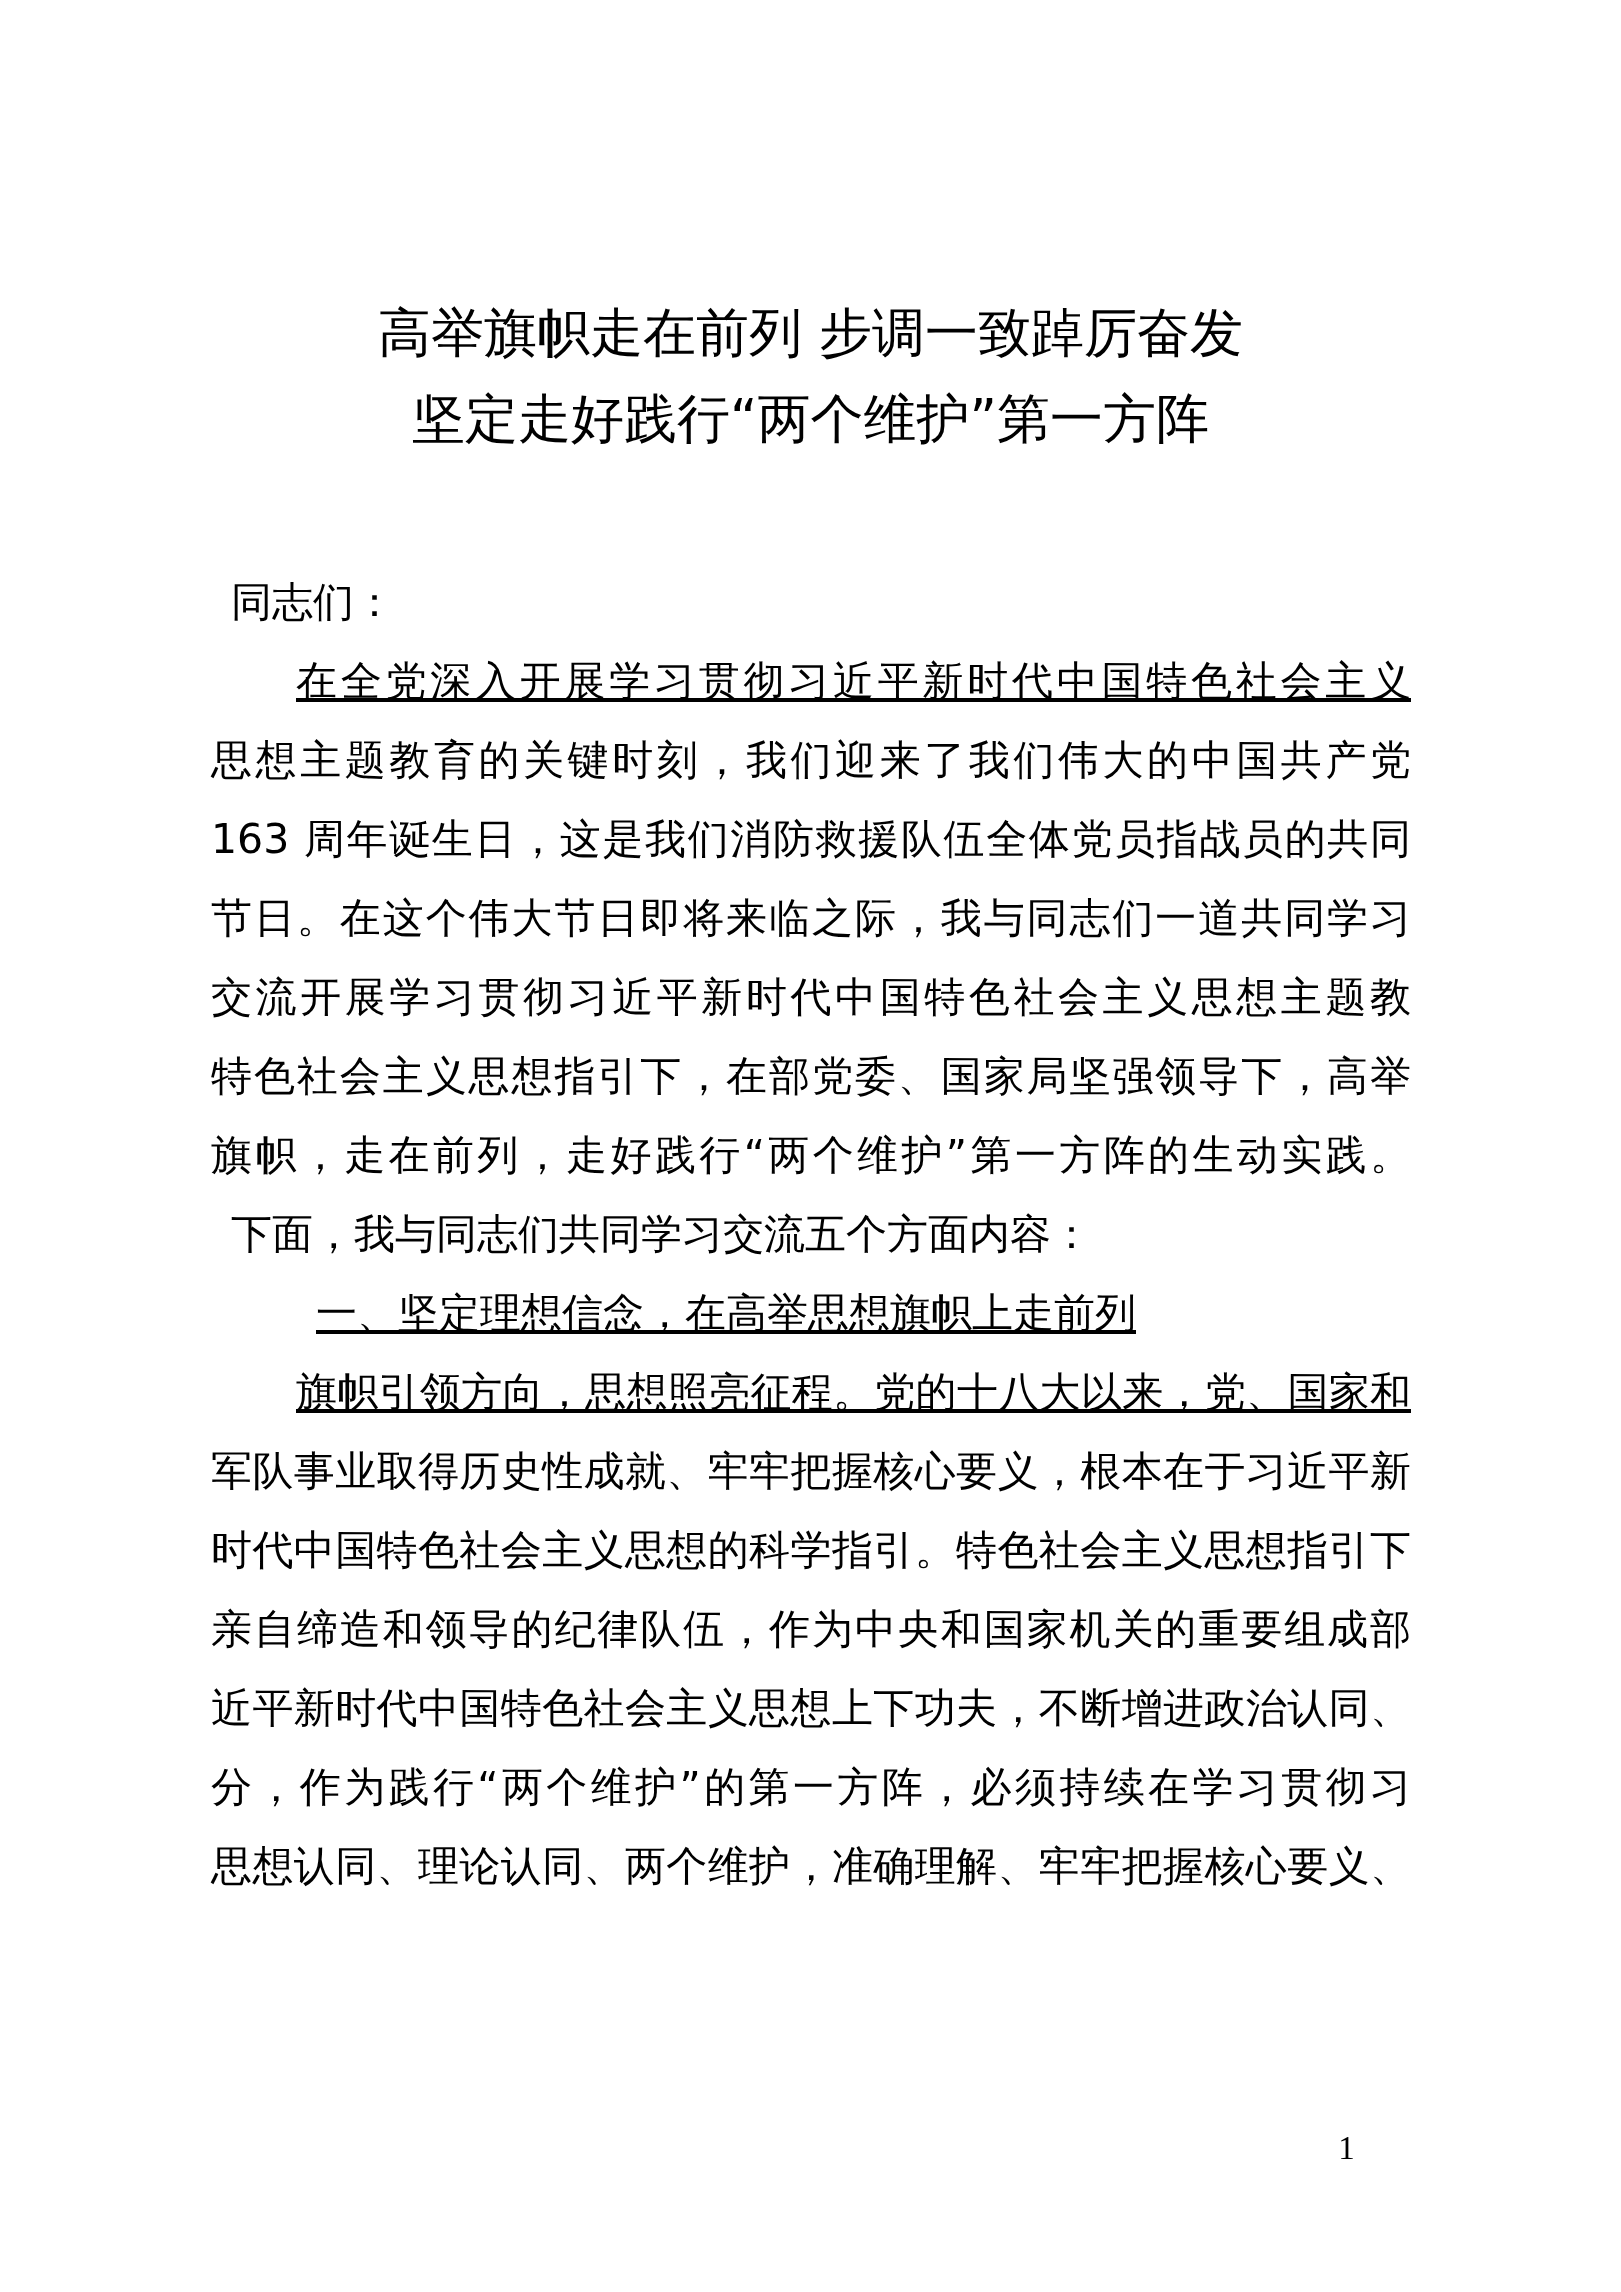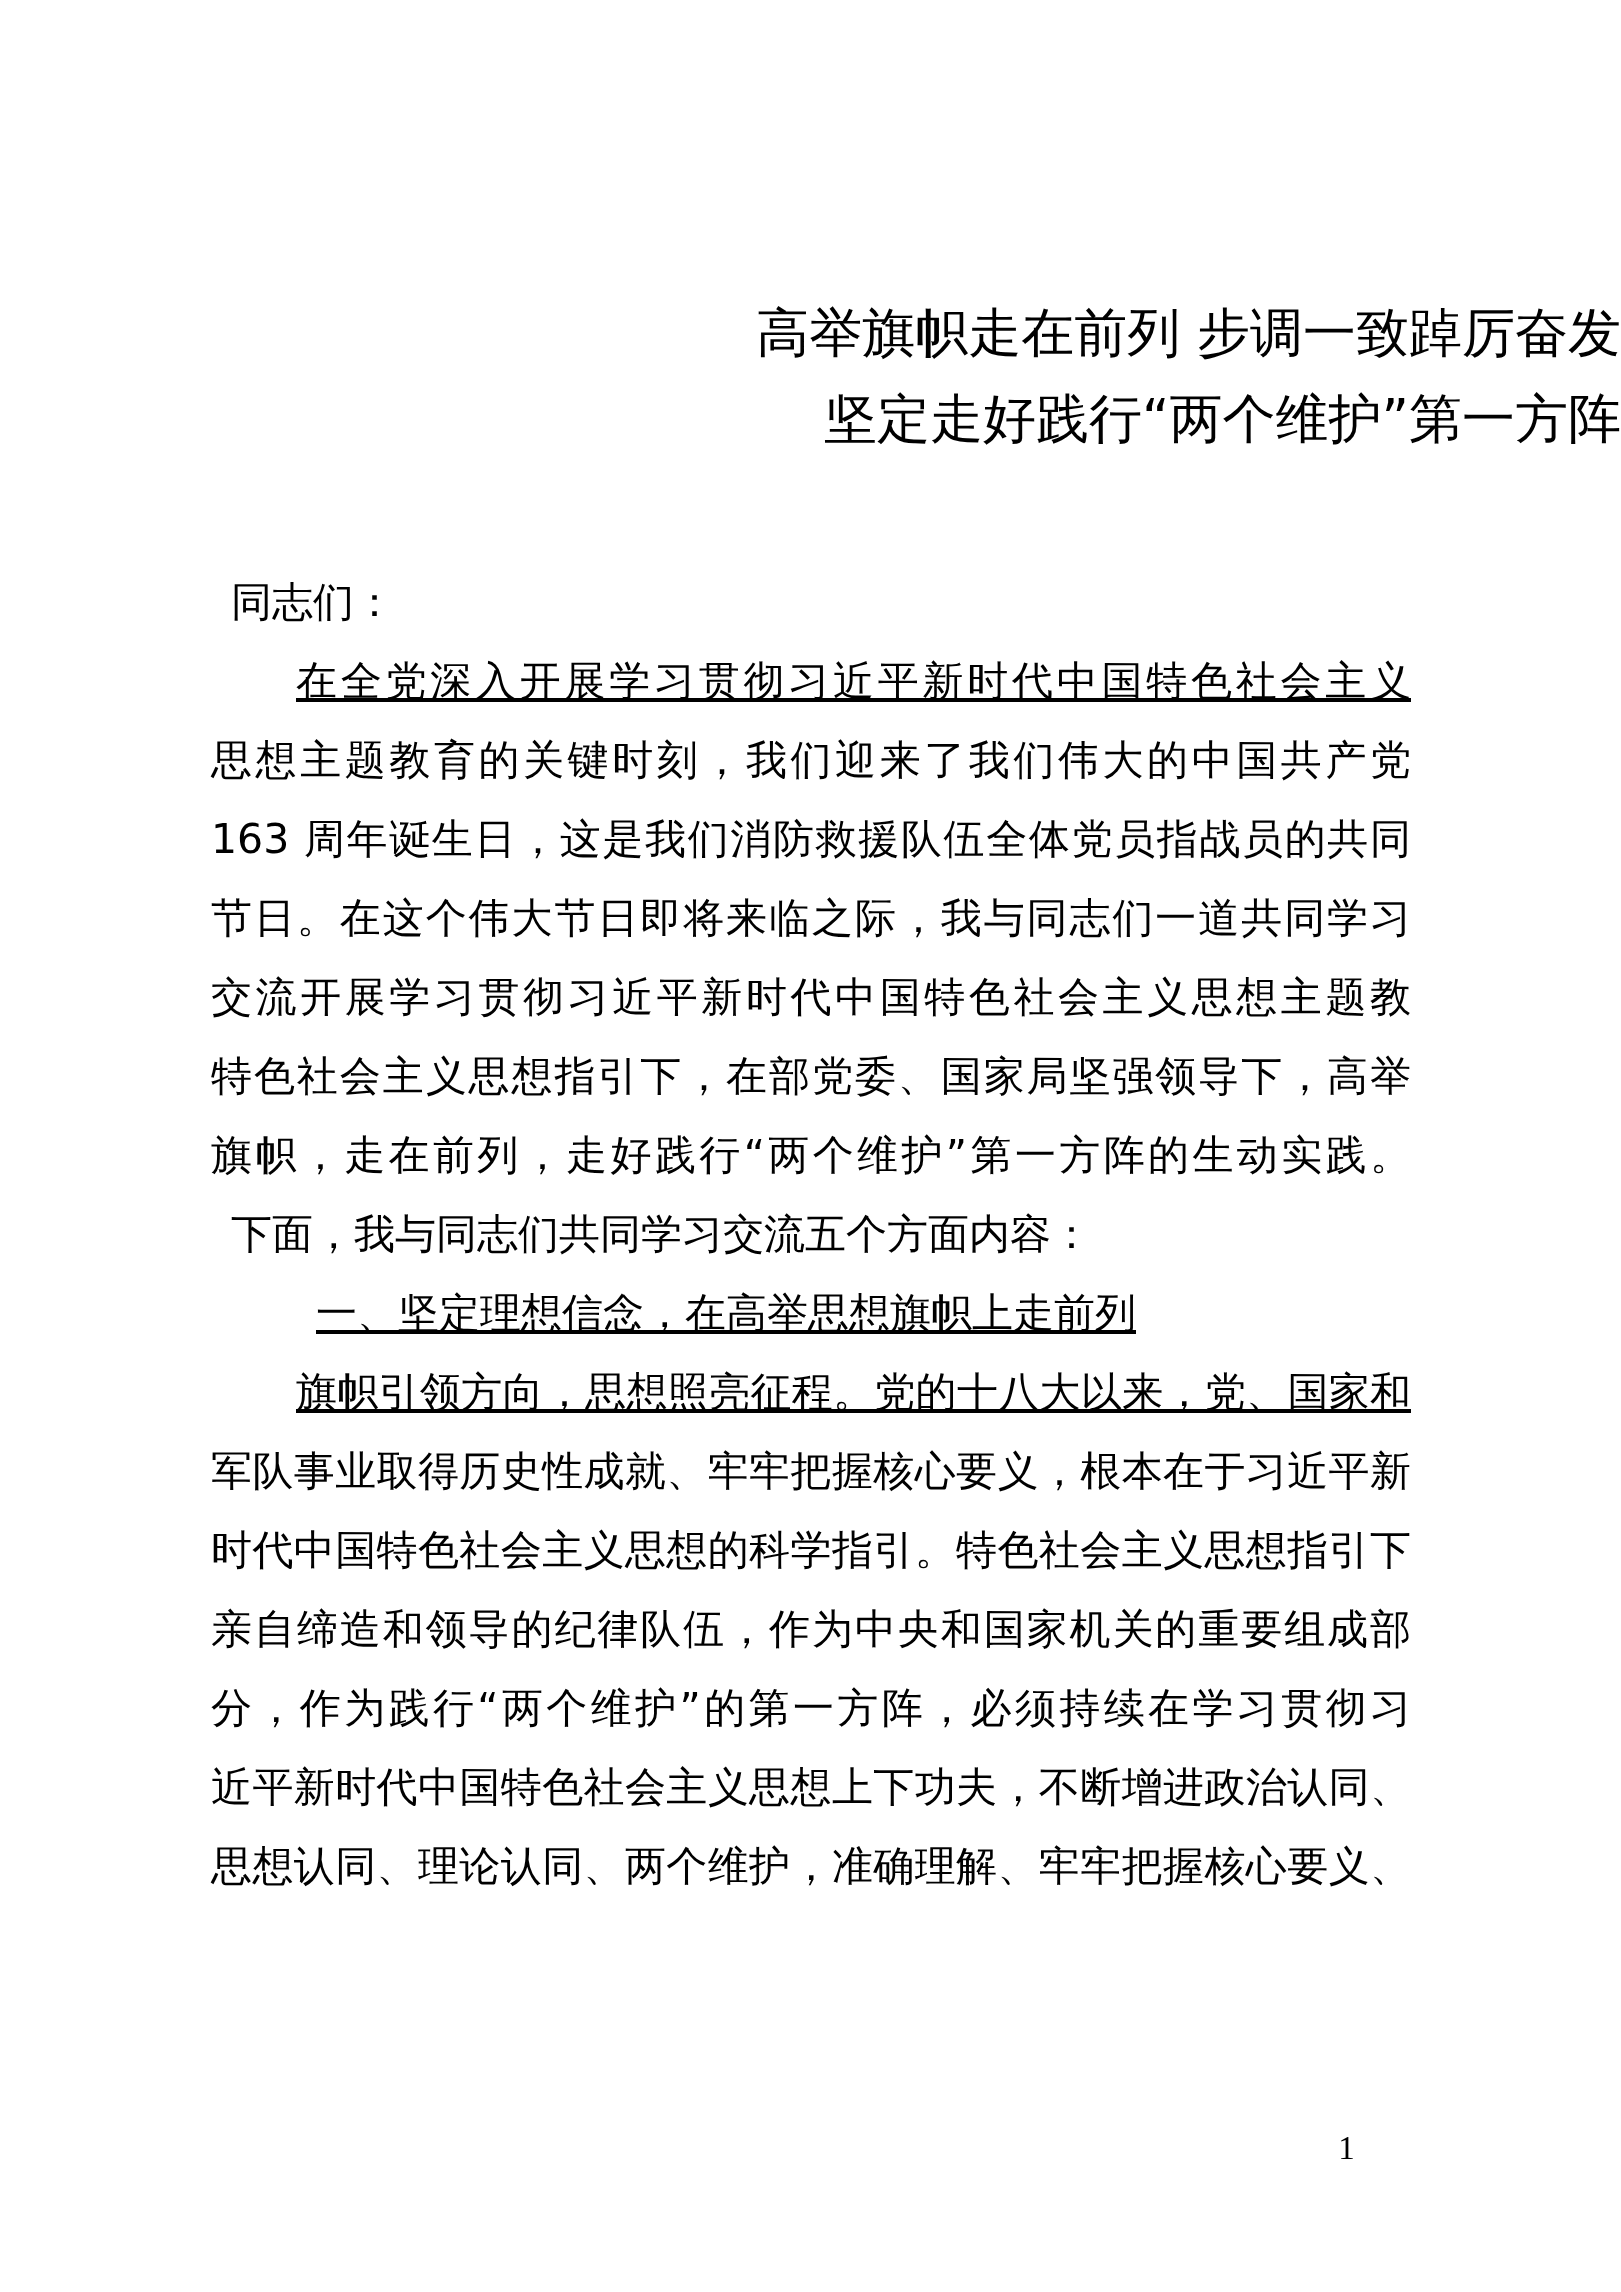--- a/index.html
+++ b/index.html
@@ -21,21 +21,21 @@
       top: 0;
       width: 1621px;
       height: 2293px;
       background: #ffffff;
     }
     .title {
       position: absolute;
       left: 0;
       width: 1621px;
       top: 290px;
-      text-align: right;
+      text-align: center;
       font-size: 53px;
       line-height: 86px;
       letter-spacing: 0px;
       margin: 0;
       font-weight: normal;
     }
     .title-line {
       display: block;
       white-space: nowrap;
     }
@@ -94,21 +94,21 @@
     <span class="line">特色社会主义思想指引下，在部党委、国家局坚强领导下，高举</span>
     <span class="line">旗帜，走在前列，走好践行“两个维护”第一方阵的生动实践。</span>
     <span class="line last">下面，我与同志们共同学习交流五个方面内容：</span>
 
     <span class="line indent last">一、坚定理想信念，在高举思想旗帜上走前列</span>
 
     <span class="line indent">旗帜引领方向，思想照亮征程。党的十八大以来，党、国家和</span>
     <span class="line">军队事业取得历史性成就、牢牢把握核心要义，根本在于习近平新</span>
     <span class="line">时代中国特色社会主义思想的科学指引。特色社会主义思想指引下</span>
     <span class="line">亲自缔造和领导的纪律队伍，作为中央和国家机关的重要组成部</span>
+    <span class="line">近平新时代中国特色社会主义思想上下功夫，不断增进政治认同、</span>
     <span class="line">分，作为践行“两个维护”的第一方阵，必须持续在学习贯彻习</span>
-    <span class="line">近平新时代中国特色社会主义思想上下功夫，不断增进政治认同、</span>
     <span class="line">思想认同、理论认同、两个维护，准确理解、牢牢把握核心要义、</span>
   </div>
 
   <div class="page-number">1</div>
 
 </div>
 
 
 </body></html>

